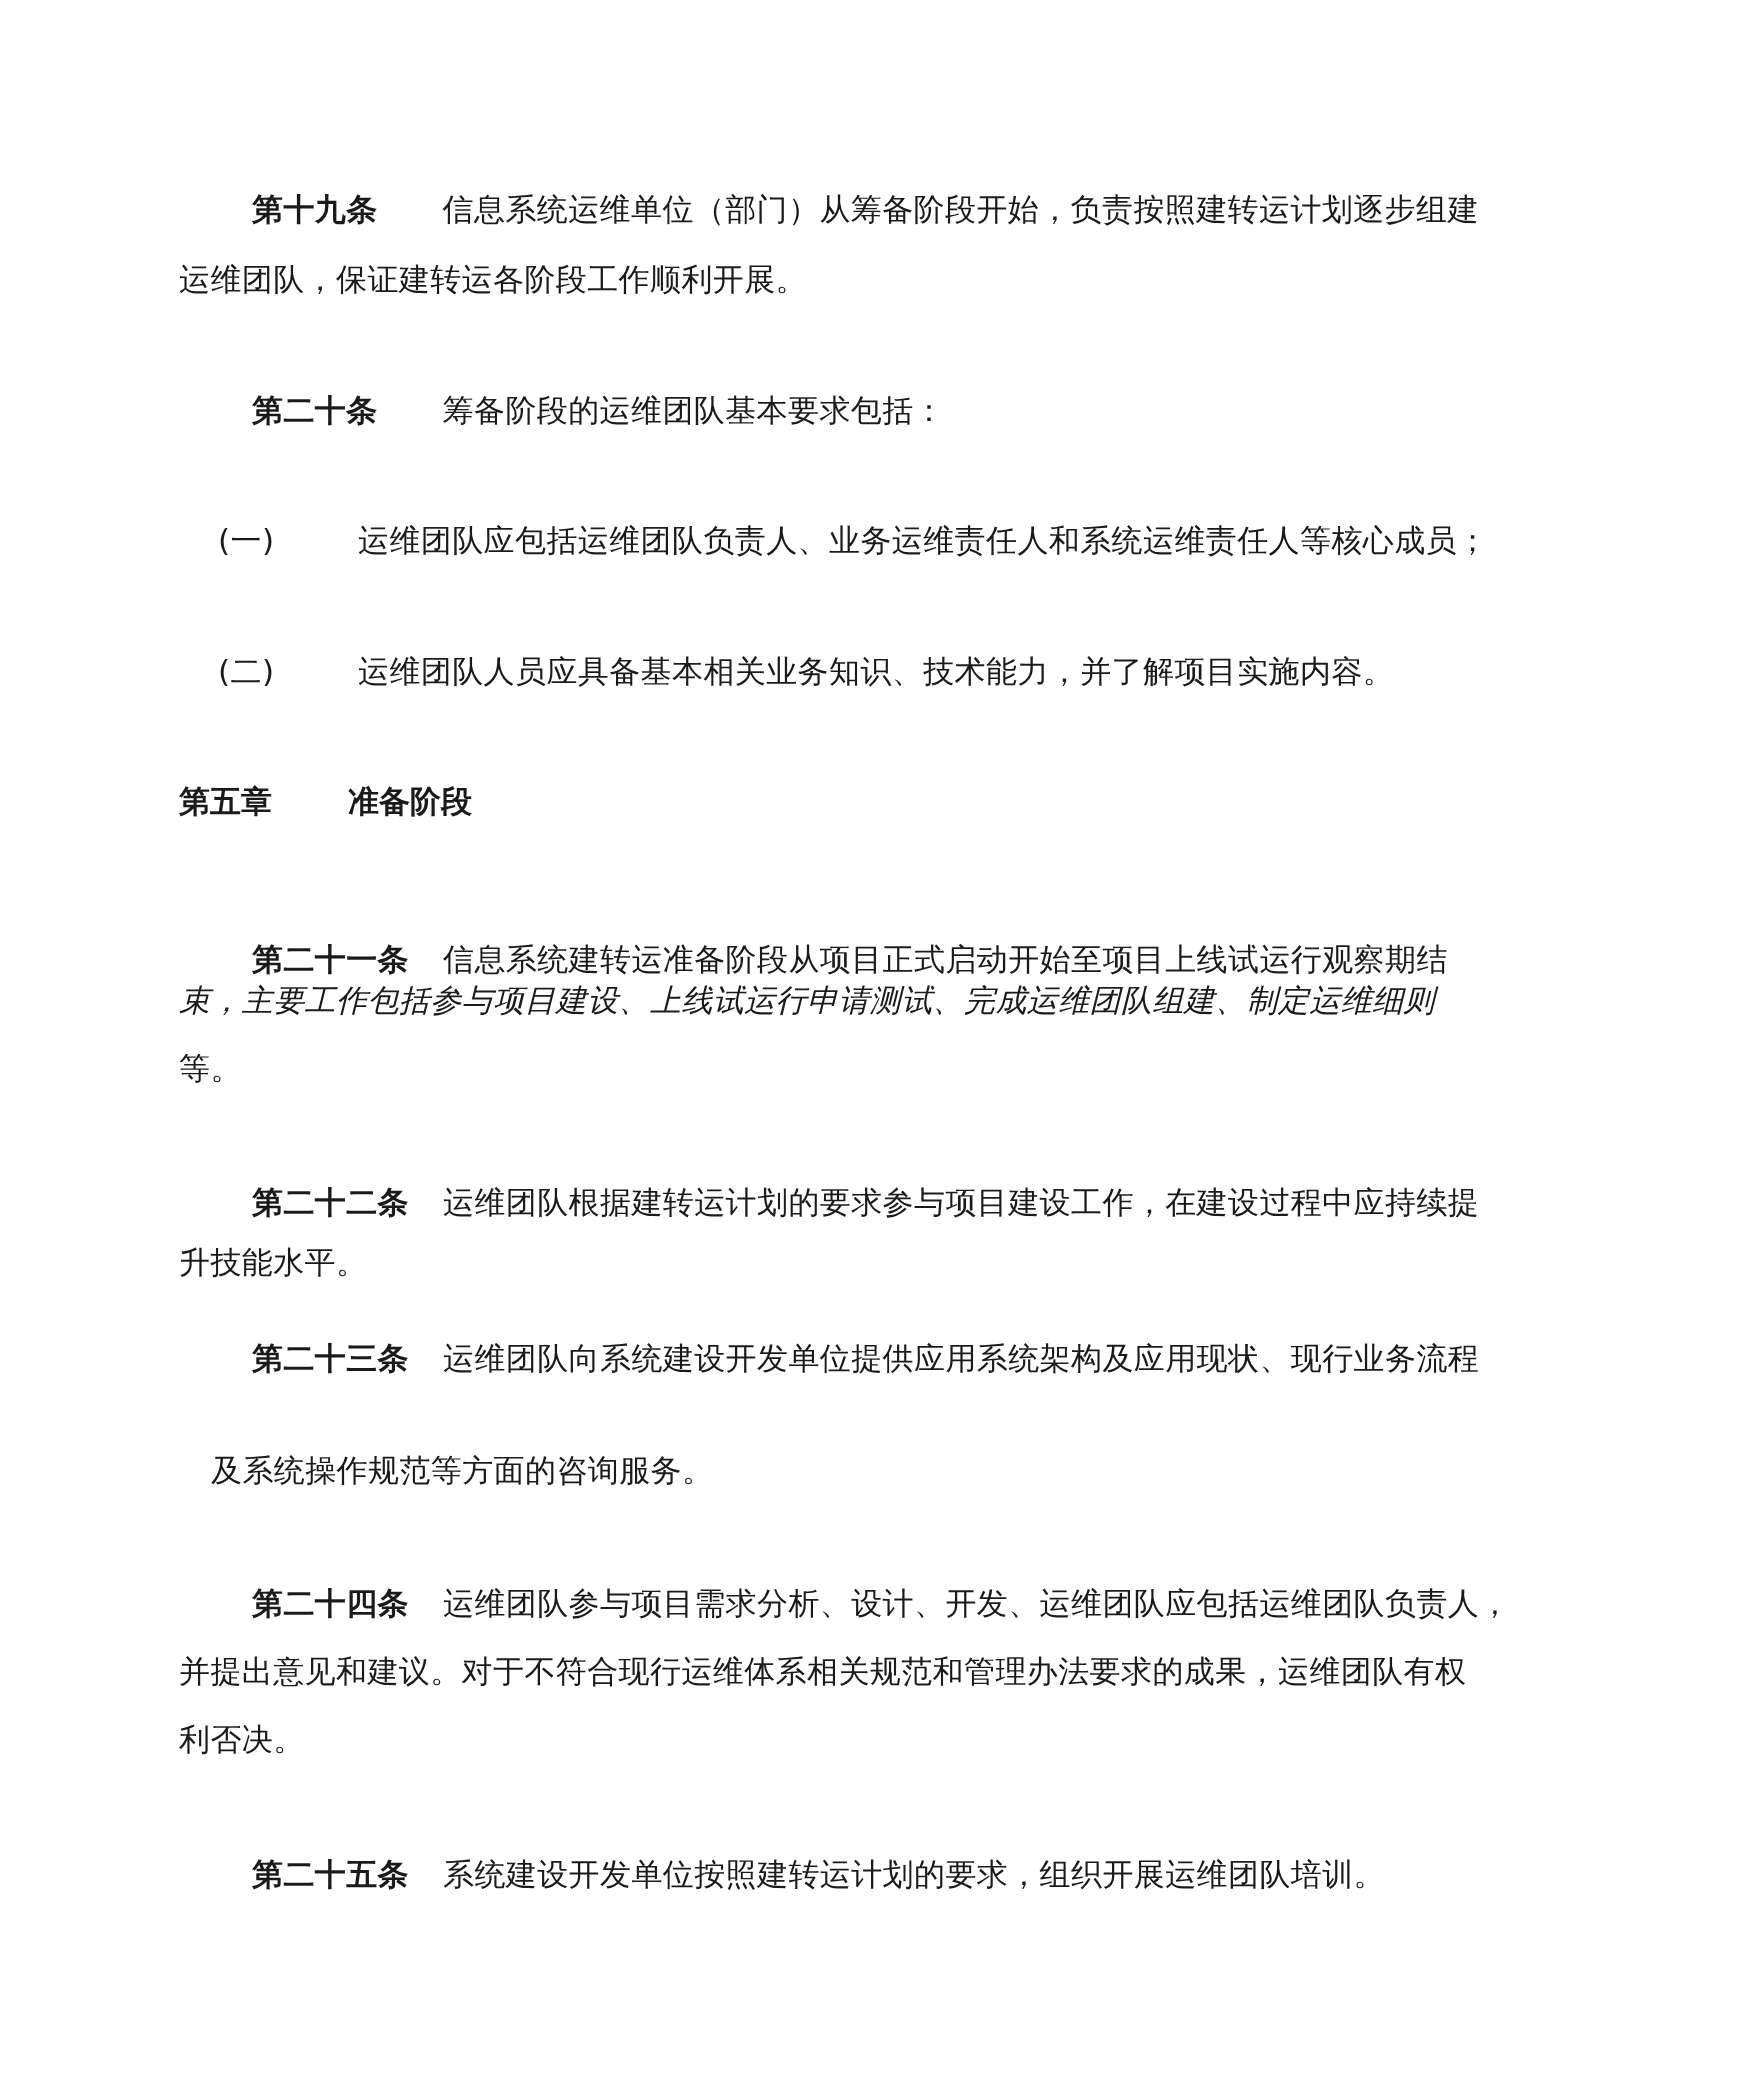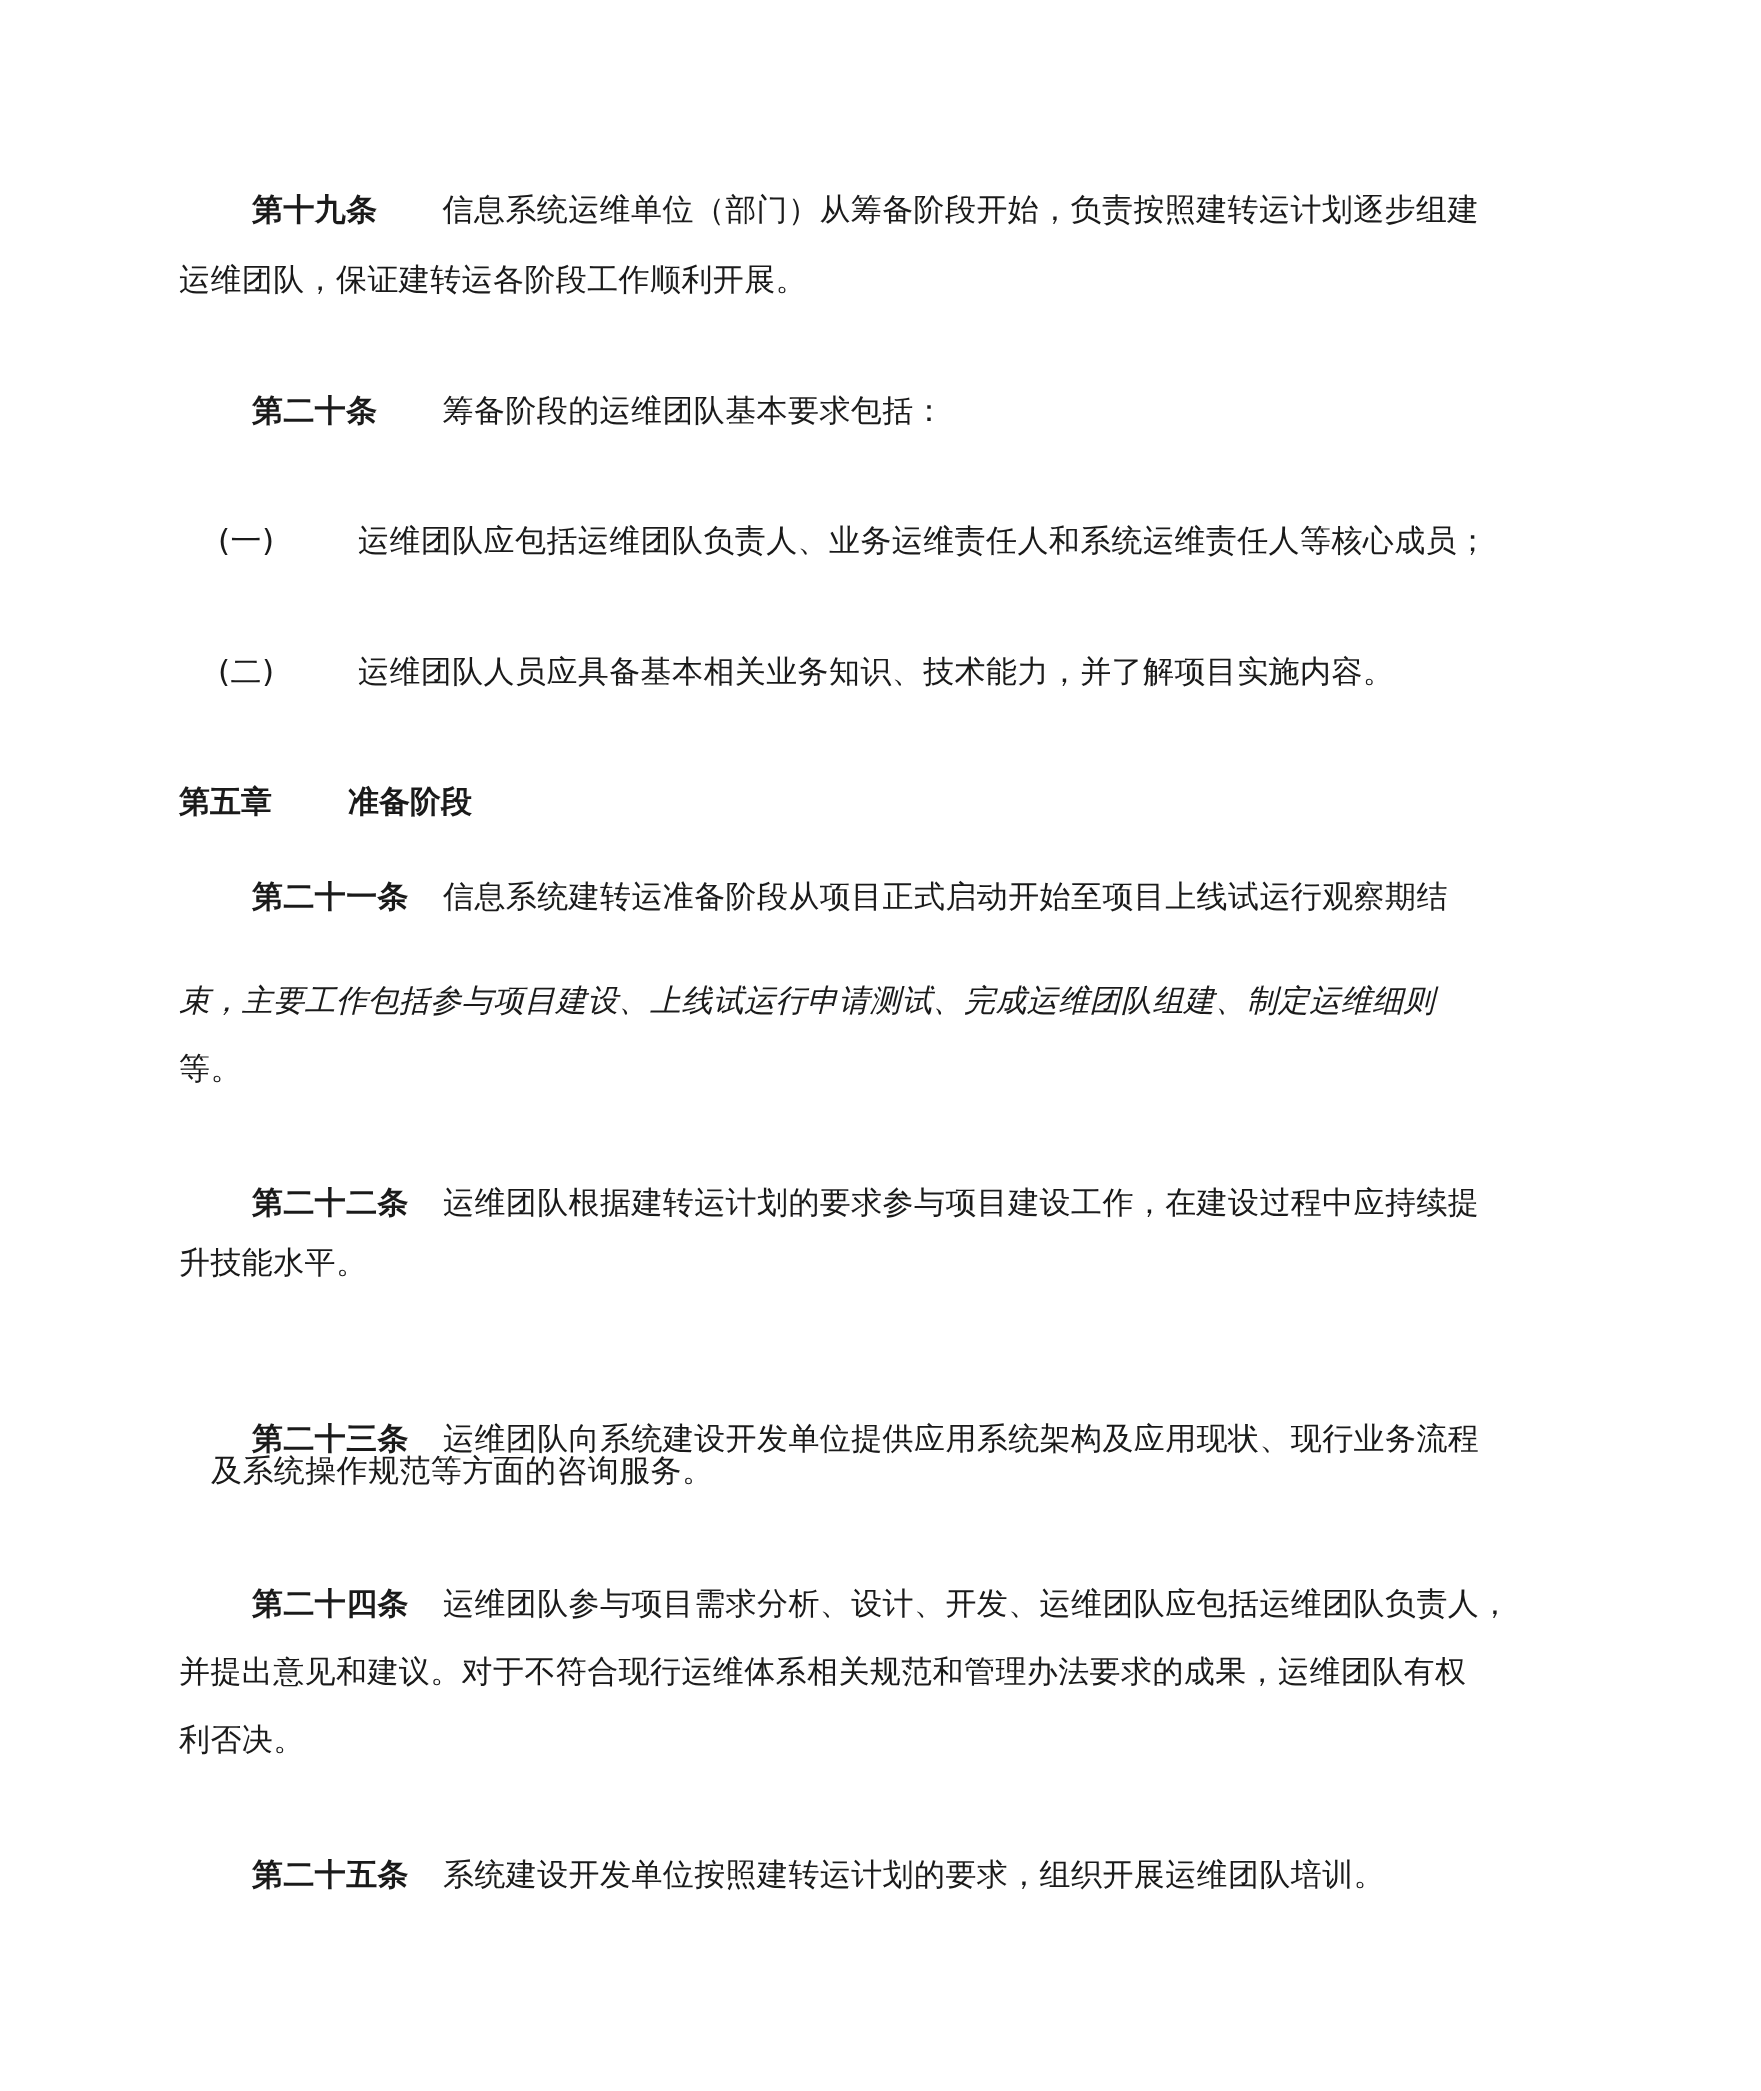--- a/index.html
+++ b/index.html
@@ -36,32 +36,32 @@
   </div>
   <div class="line" style="top:653px; width:1406px;">
     <span class="li-num">(二)</span>
     <span class="li-text">运维团队人员应具备基本相关业务知识、技术能力，并了解项目实施内容。</span>
   </div>
 
   <div class="chapter" style="top:783px;">
     <span>第五章</span><span class="sp"></span><span>准备阶段</span>
   </div>
 
-  <div class="line ind" style="top:880px;font-family:Liberation Mono, monospace;">
+  <div class="line ind" style="top:941px;">
     <span class="b">第二十一条</span><span class="gap2"></span><span>信息系统建转运准备阶段从项目正式启动开始至项目上线试运行观察期结</span>
   </div>
   <div class="line" style="top:982px;font-style:italic;">束，主要工作包括参与项目建设、上线试运行申请测试、完成运维团队组建、制定运维细则</div>
   <div class="line" style="top:1050px;">等。</div>
 
   <div class="line ind" style="top:1184px;">
     <span class="b">第二十二条</span><span class="gap2"></span><span>运维团队根据建转运计划的要求参与项目建设工作，在建设过程中应持续提</span>
   </div>
   <div class="line" style="top:1244px;">升技能水平。</div>
 
-  <div class="line ind" style="top:1420px;">
+  <div class="line ind" style="top:1340px;">
     <span class="b">第二十三条</span><span class="gap2"></span><span>运维团队向系统建设开发单位提供应用系统架构及应用现状、现行业务流程</span>
   </div>
   <div class="line" style="top:1452px;margin-left:32px;">及系统操作规范等方面的咨询服务。</div>
 
   <div class="line ind" style="top:1585px;">
     <span class="b">第二十四条</span><span class="gap2"></span><span>运维团队参与项目需求分析、设计、开发、运维团队应包括运维团队负责人，</span>
   </div>
   <div class="line" style="top:1653px;">并提出意见和建议。对于不符合现行运维体系相关规范和管理办法要求的成果，运维团队有权</div>
   <div class="line" style="top:1721px;">利否决。</div>
 

